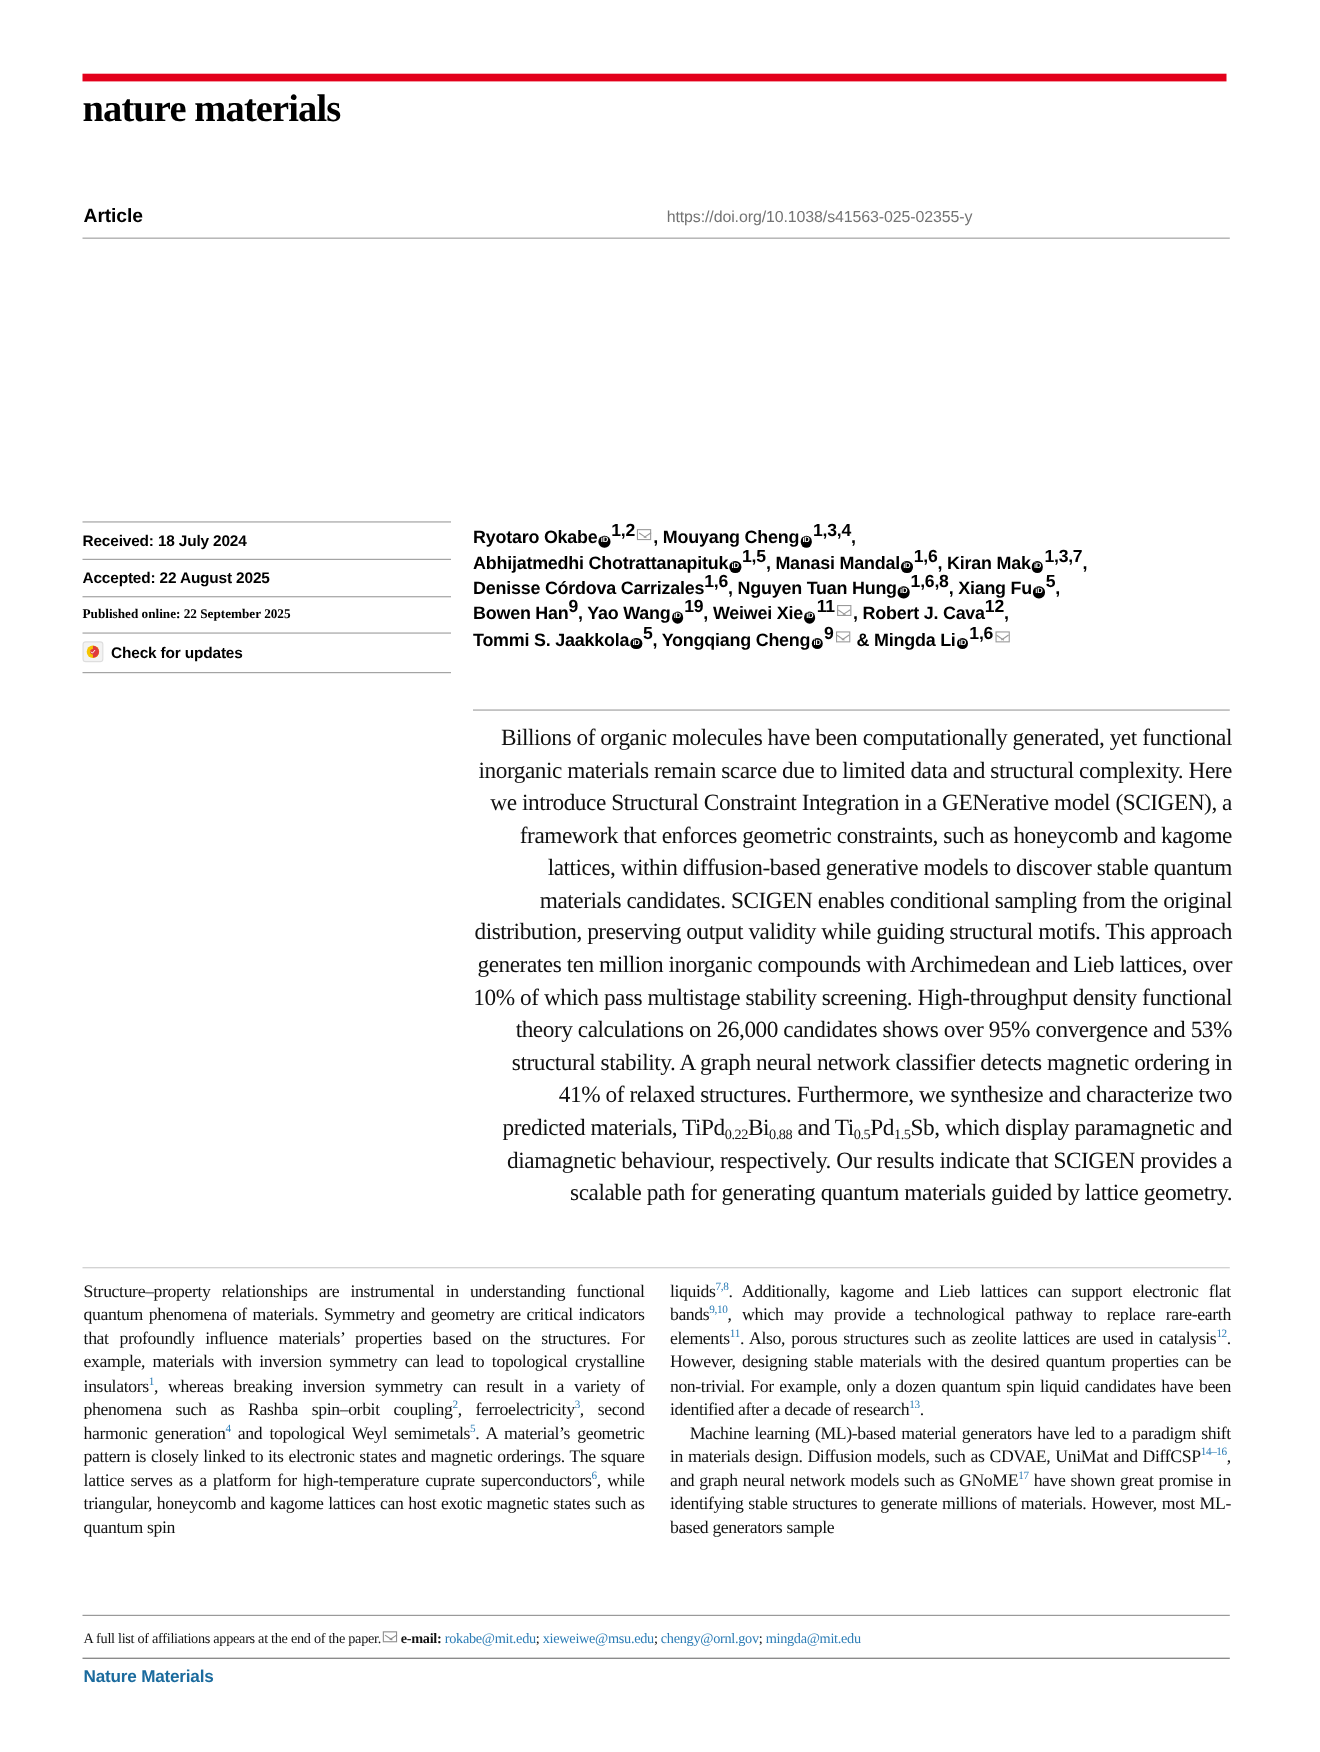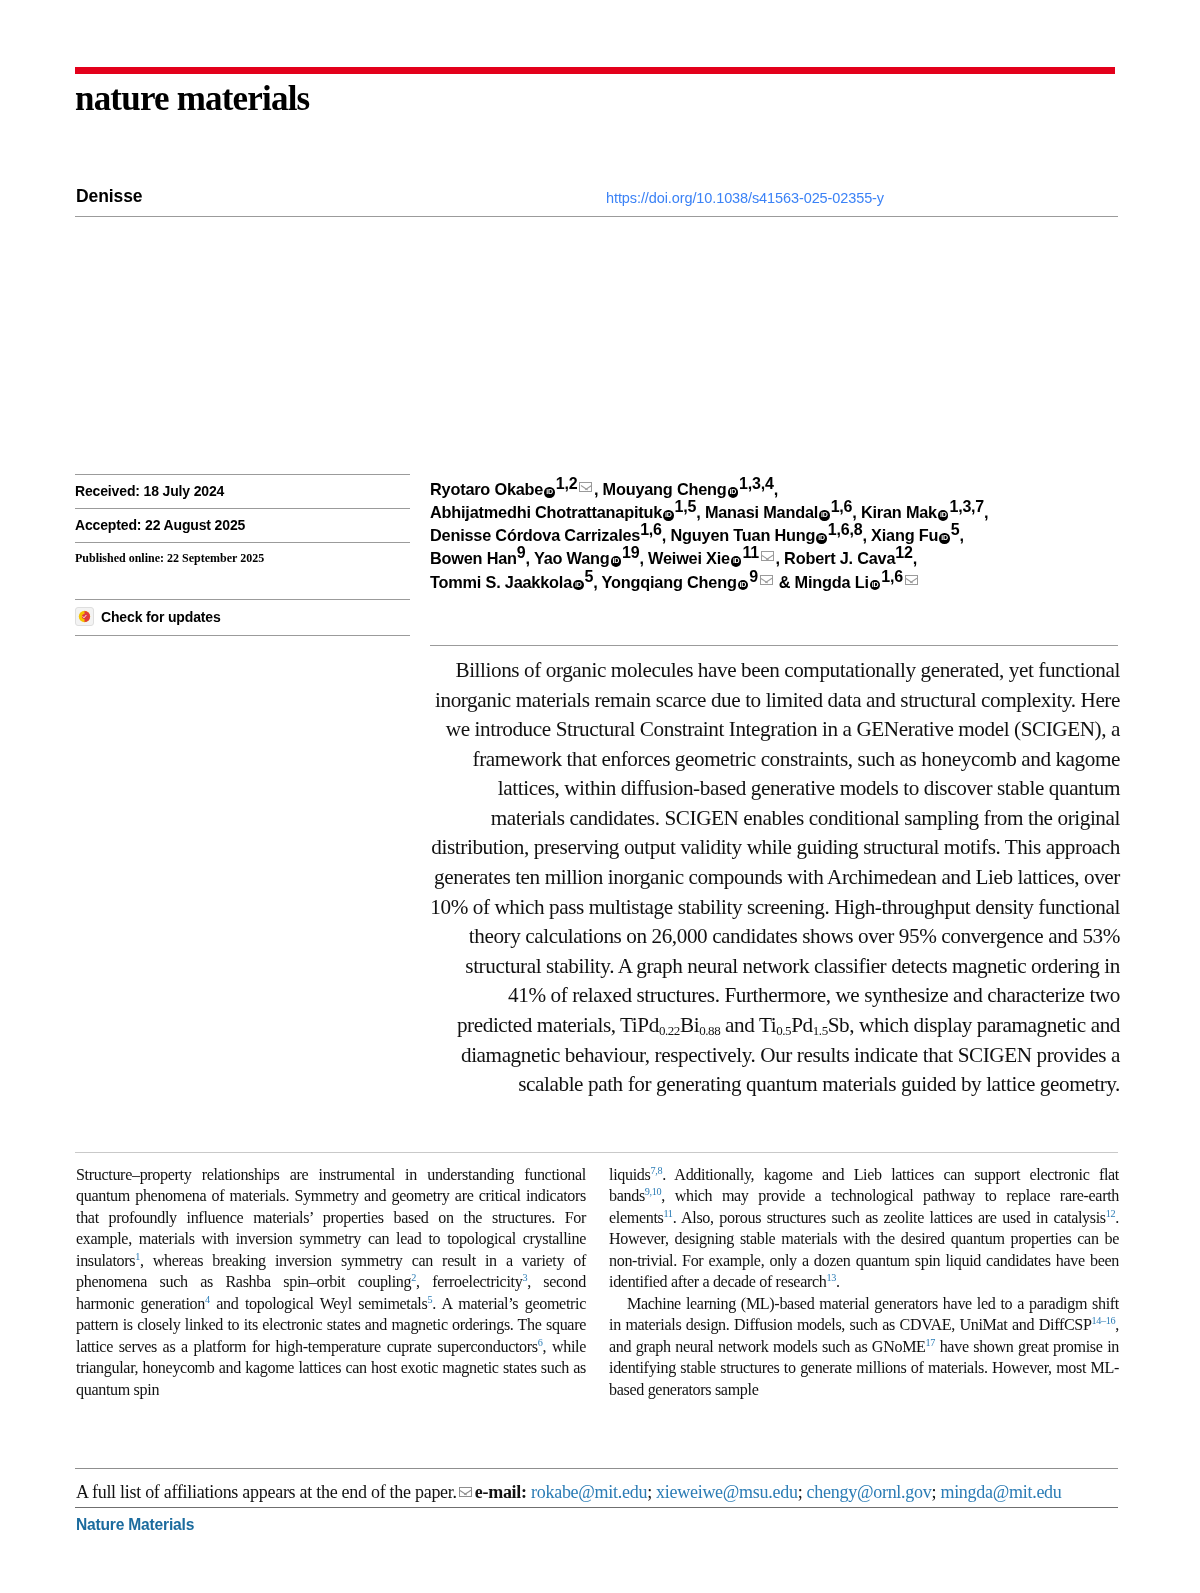--- a/index.html
+++ b/index.html
@@ -50,21 +50,21 @@
     top: 182px;
     font-size: 17.5px;
     font-weight: 700;
     letter-spacing: -0.1px;
   }
   .doi-link {
     position: absolute;
     right: 80px;
     top: 186px;
     font-size: 14.5px;
-    color: #3b82f6;
+    color: #737373;
     text-decoration: none;
     letter-spacing: -0.1px;
   }
   .rule-under-article {
     position: absolute;
     left: 75px;
     top: 212px;
     width: 1043px;
     height: 1px;
     background: #9b9b9b;
@@ -103,21 +103,20 @@
     font-weight: 700;
     font-size: 12px;
     letter-spacing: 0;
   }
   .meta-row.last {
     border-bottom: 1px solid #9b9b9b;
     padding: 7px 0 9px 0;
     display: flex;
     align-items: center;
     gap: 7px;
-    margin-top: 24px;
   }
   .crossmark {
     width: 17px;
     height: 17px;
     border-radius: 3px;
     background: #f3f3f3;
     border: 1px solid #dedede;
     display: inline-flex;
     align-items: center;
     justify-content: center;
@@ -243,21 +242,21 @@
     width: 1043px;
     height: 1px;
     background: #8f8f8f;
   }
   .footer-note {
     position: absolute;
     left: 76px;
     top: 1478px;
     width: 1045px;
     font-family: "Liberation Serif", serif;
-    font-size: 18px;
+    font-size: 13px;
     letter-spacing: -0.28px;
     color: #111;
   }
   .footer-note .mailicon {
     display: inline-block;
     width: 11px;
     height: 8px;
     border: 1px solid #8d8d8d;
     position: relative;
     vertical-align: 1px;
@@ -306,21 +305,21 @@
   }
 </style>
 </head>
 <body>
 
 <div class="page">
 
   <div class="red-rule"></div>
   <div class="masthead">nature materials</div>
 
-  <div class="article-label">Denisse</div>
+  <div class="article-label">Article</div>
   <a class="doi-link" href="#">https://doi.org/10.1038/s41563-025-02355-y</a>
   <div class="rule-under-article"></div>
 
 
   <div class="meta-col">
     <div class="meta-row">Received: 18 July 2024</div>
     <div class="meta-row">Accepted: 22 August 2025</div>
     <div class="meta-row serif">Published online: 22 September 2025</div>
     <div class="meta-row last">
       <span class="crossmark">

